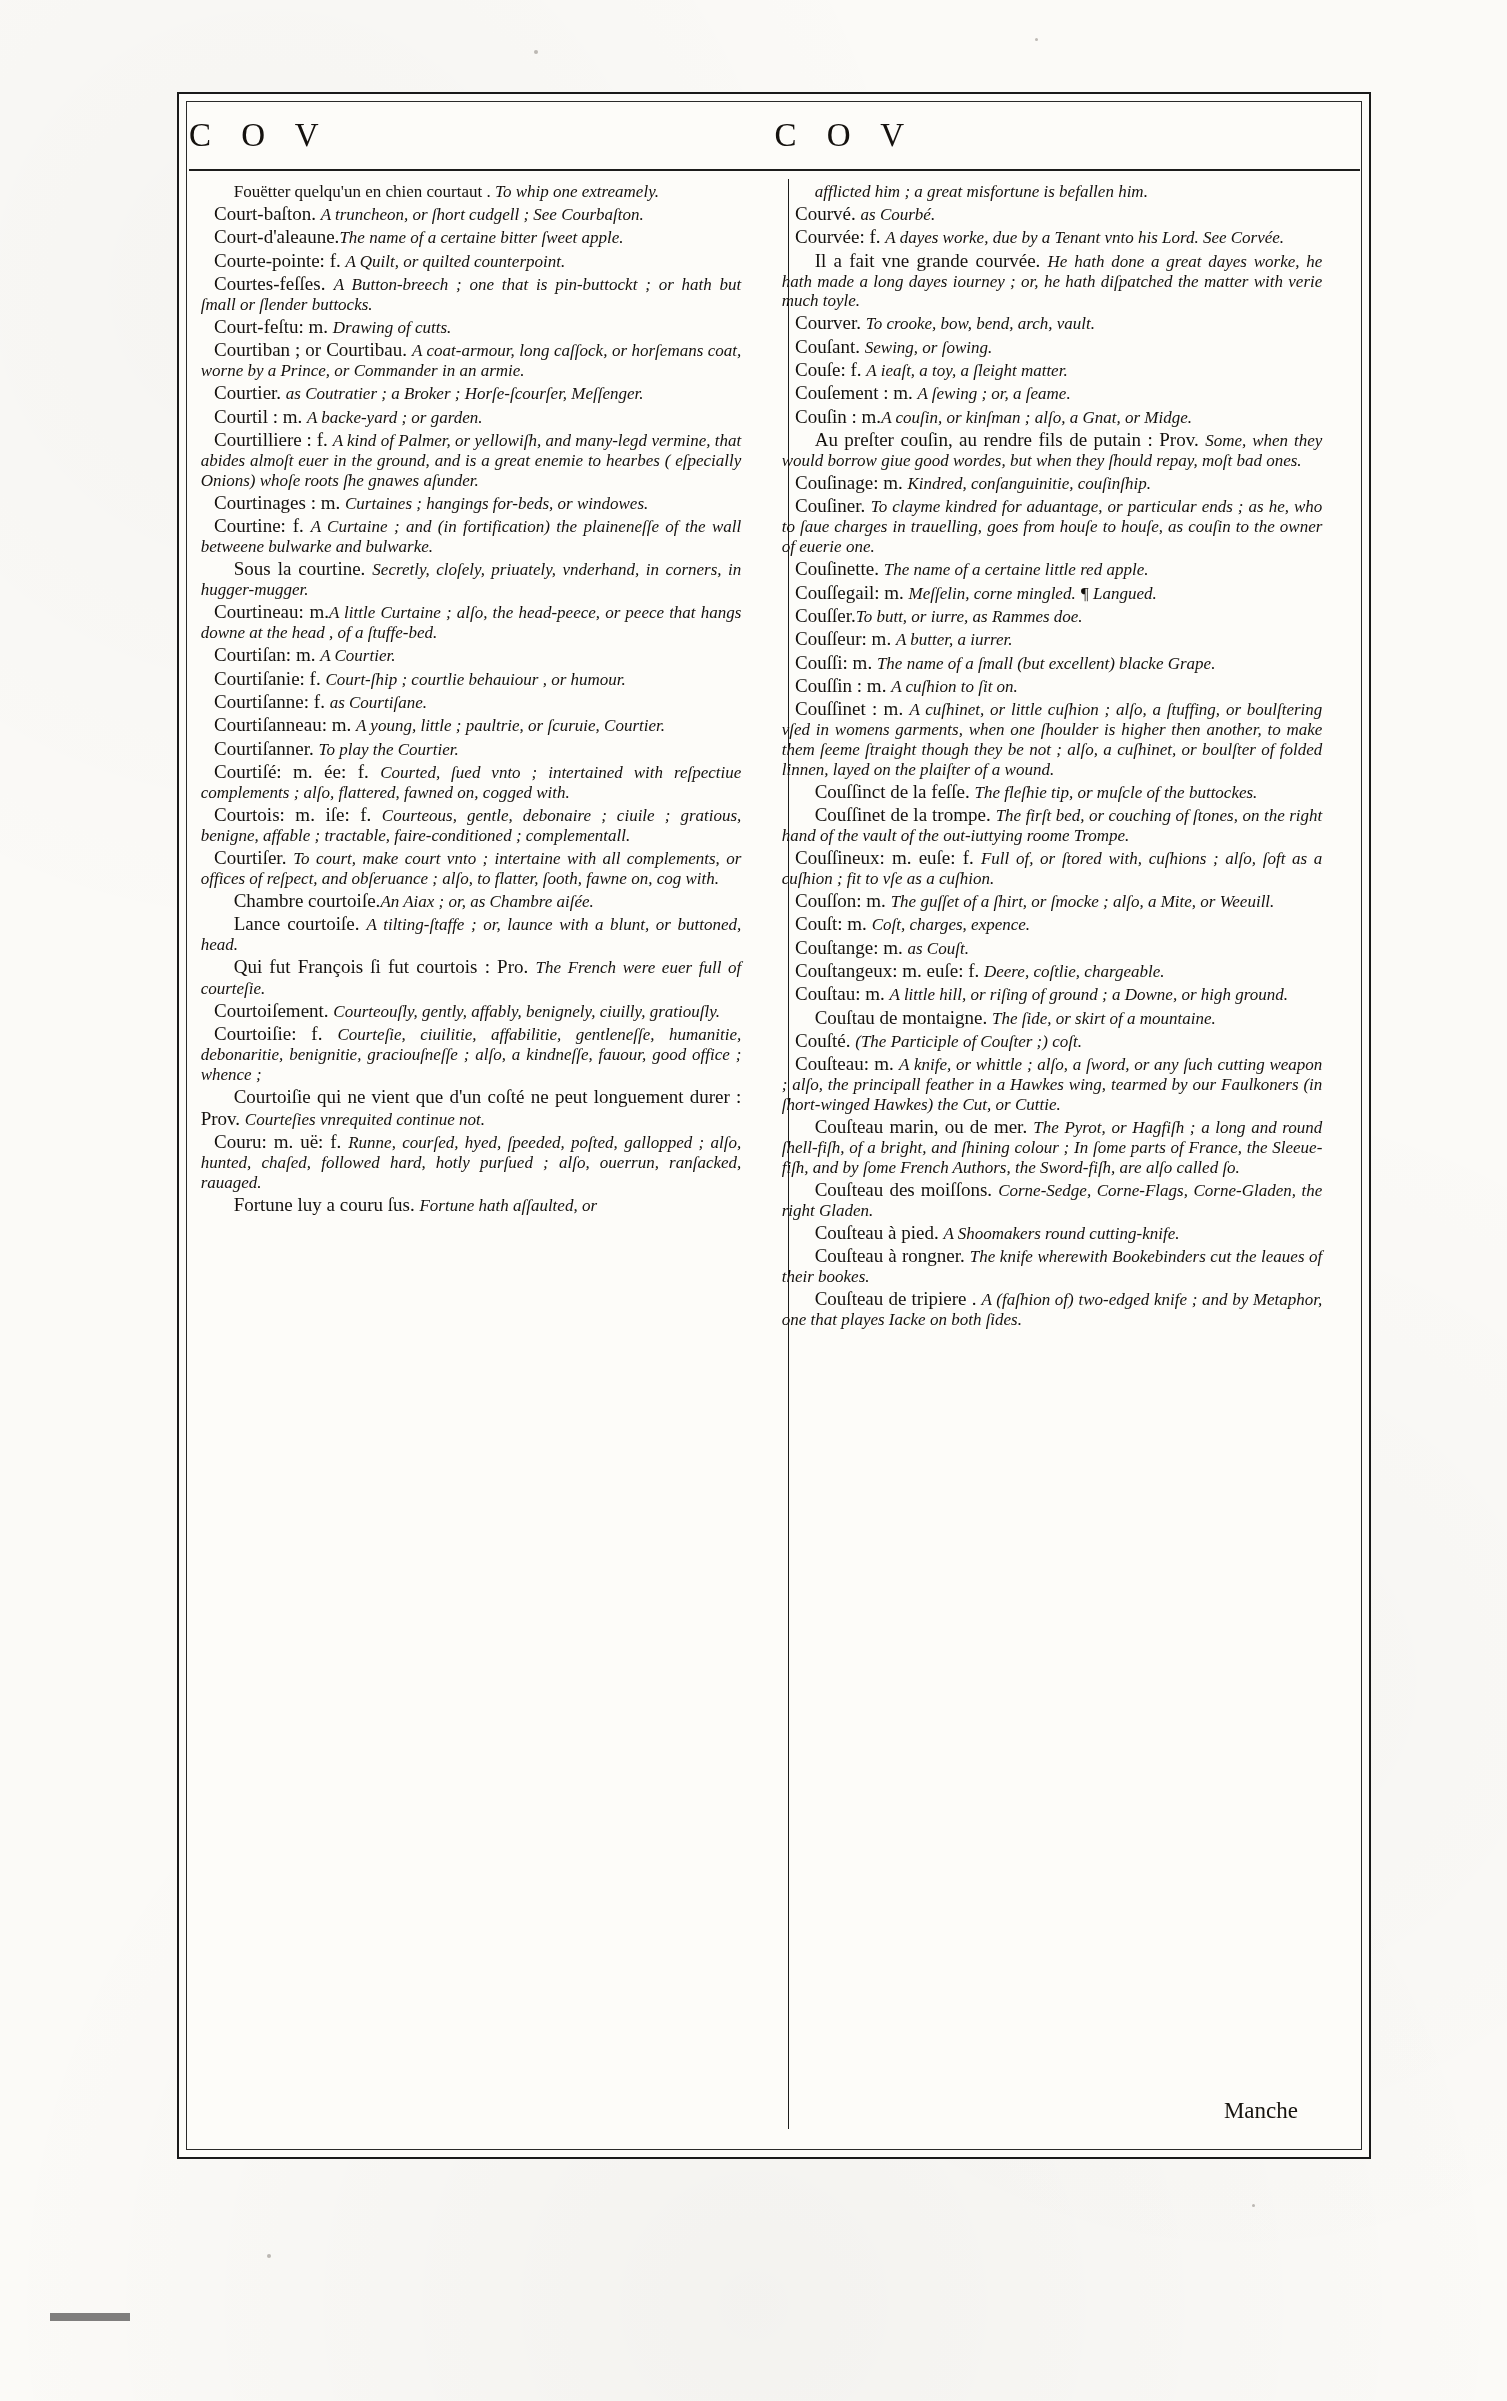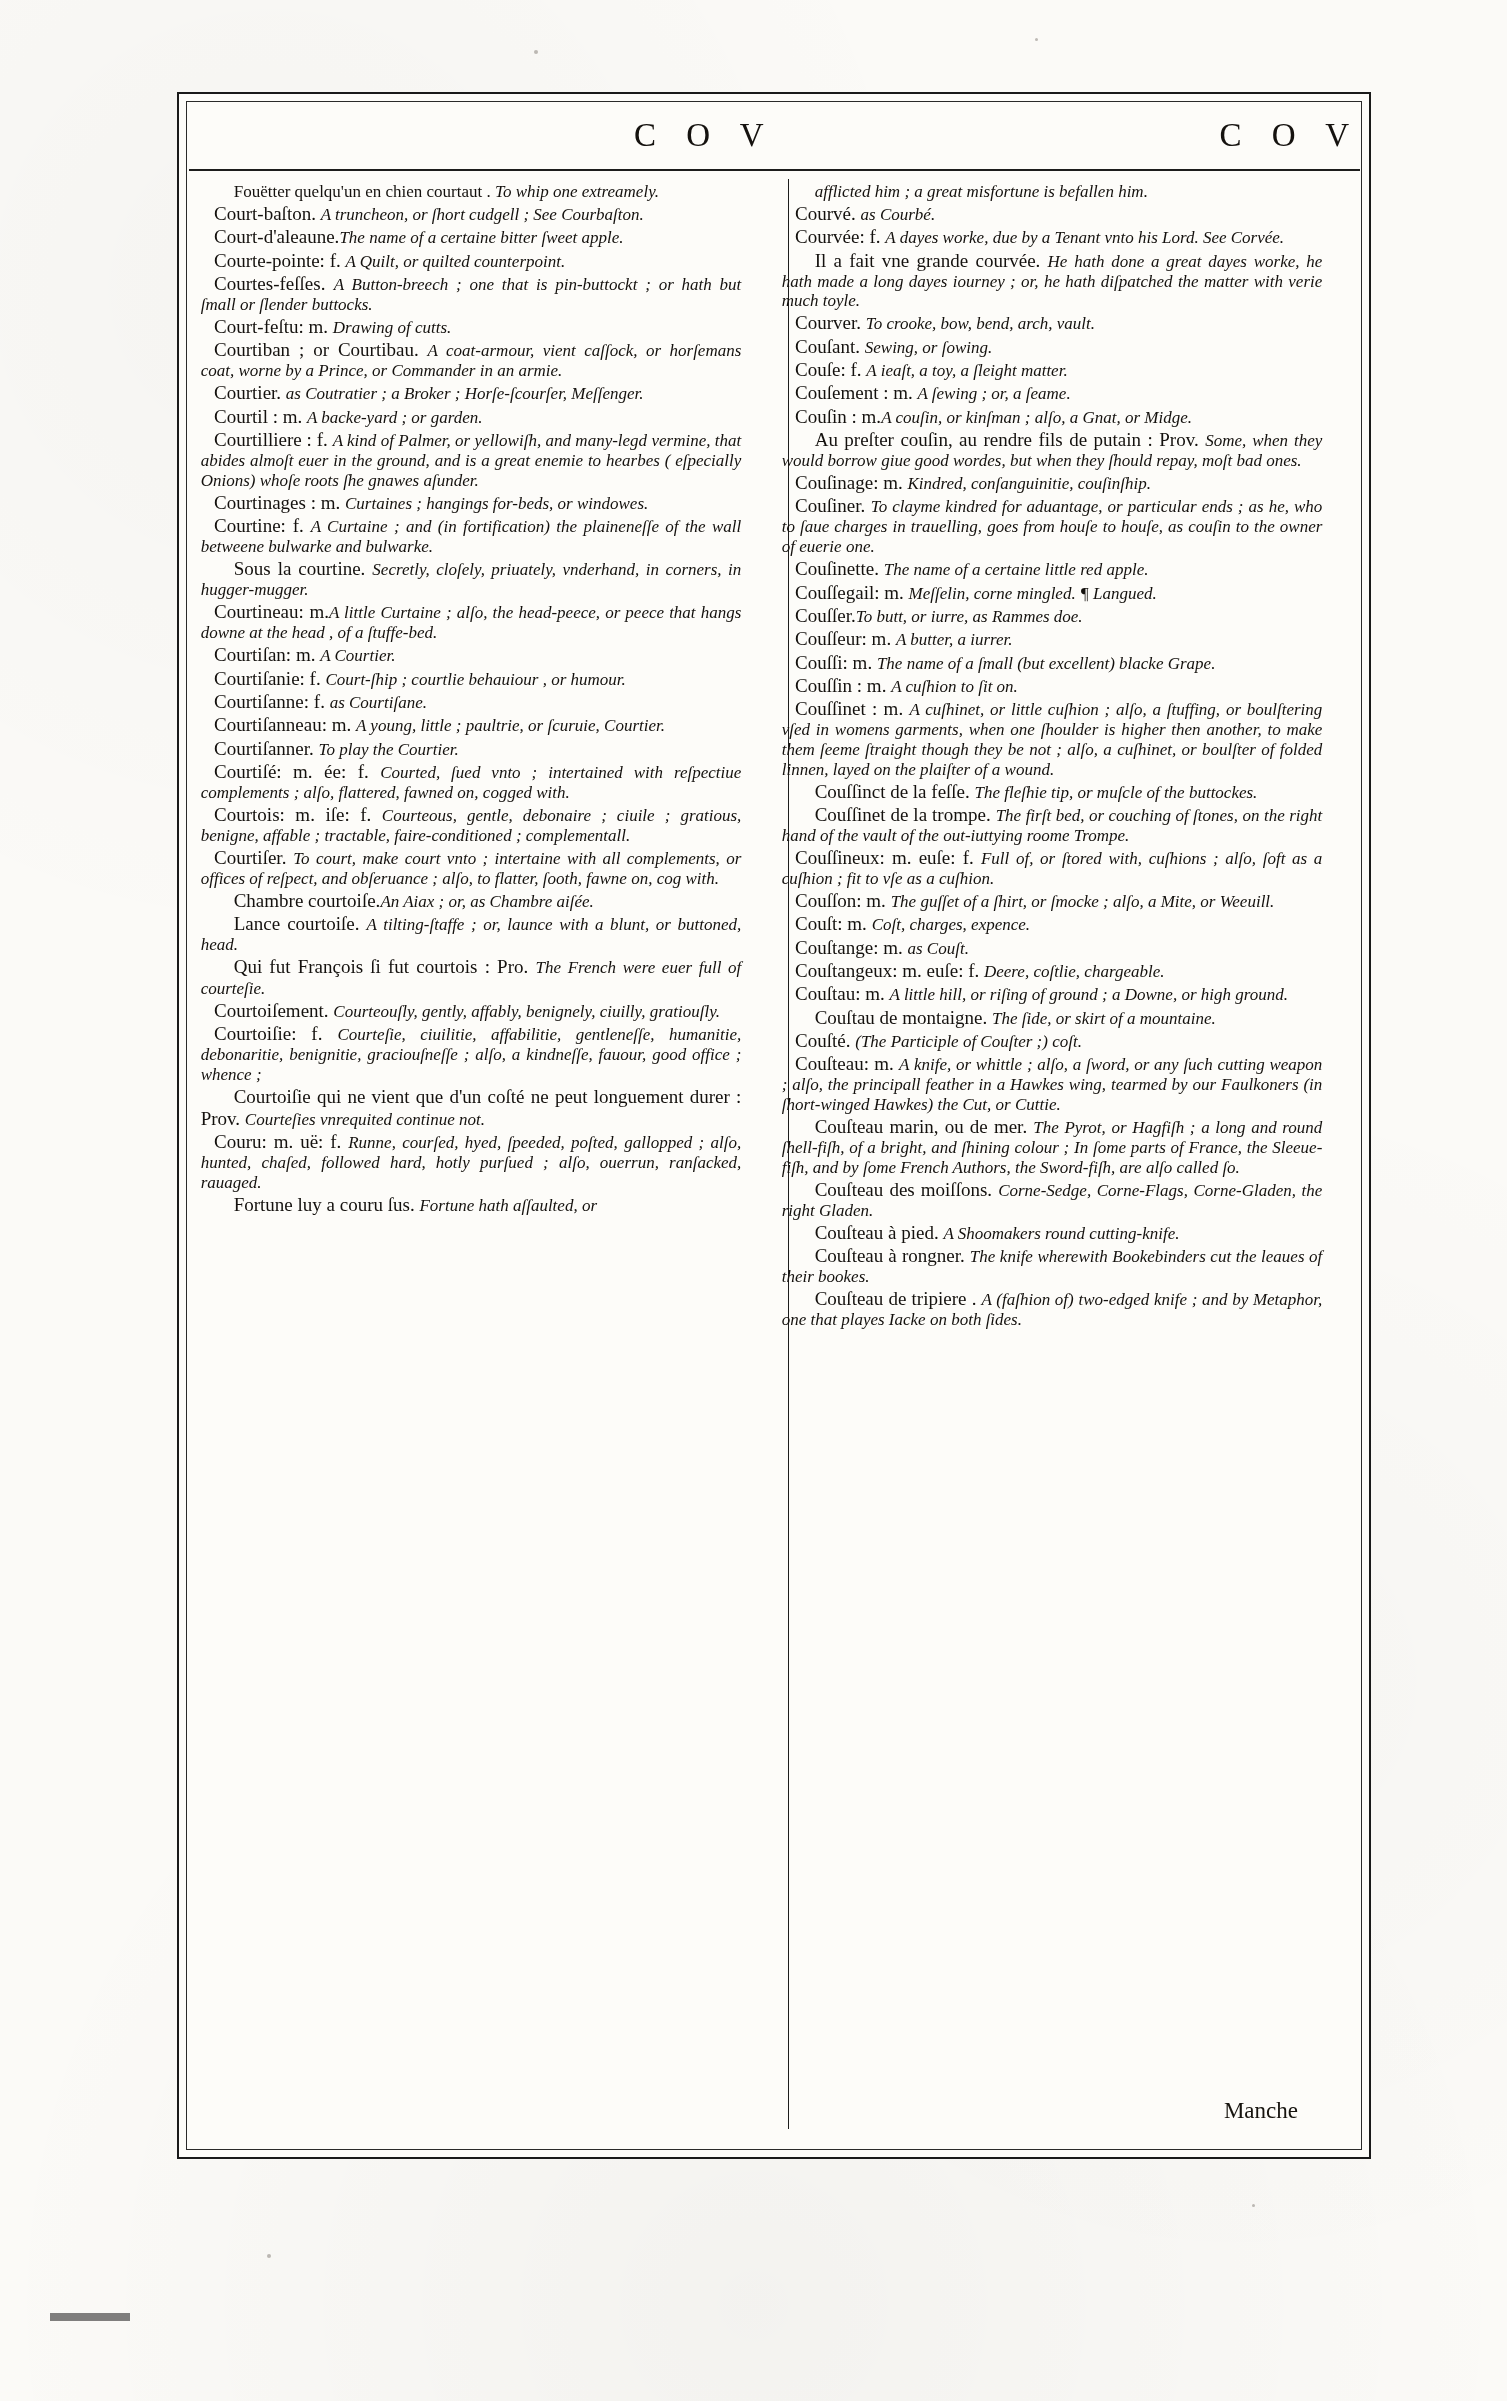--- a/index.html
+++ b/index.html
@@ -52,21 +52,21 @@
   .headers {
     position: absolute;
     left: 189px;
     top: 102px;
     width: 1171px;
     height: 77px;
     display: flex;
   }
   .hdr {
     flex: 1;
-    text-align: right;
+    text-align: left;
     font-size: 33px;
     letter-spacing: 11px;
     font-family: "Liberation Serif", serif;
     padding-top: 15px;
     color: #15120f;
   }
   .hdr-rule {
     position: absolute;
     left: 189px;
     top: 169px;
@@ -161,21 +161,21 @@
   <div class="divider"></div>
 
   <div class="columns">
     <div class="col left" id="col-left">
         <p class="entry sub"><span class="rm">Fouëtter quelqu'un en chien courtaut . </span><span class="df">To whip one extreamely.</span></p>
         <p class="entry"><span class="hw big">Court-baſton. </span><span class="df">A truncheon, or ſhort cudgell ; See Courbaſton.</span></p>
         <p class="entry"><span class="hw big">Court-d'aleaune.</span><span class="df">The name of a certaine bitter ſweet apple.</span></p>
         <p class="entry"><span class="hw big">Courte-pointe: f. </span><span class="df">A Quilt, or quilted counterpoint.</span></p>
         <p class="entry"><span class="hw big">Courtes-feſſes. </span><span class="df">A Button-breech ; one that is pin-buttockt ; or hath but ſmall or ſlender buttocks.</span></p>
         <p class="entry"><span class="hw big">Court-feſtu: m. </span><span class="df">Drawing of cutts.</span></p>
-        <p class="entry"><span class="hw big">Courtiban ; or Courtibau. </span><span class="df">A coat-armour, vient caſſock, or horſemans coat, worne by a Prince, or Commander in an armie.</span></p>
+        <p class="entry"><span class="hw big">Courtiban ; or Courtibau. </span><span class="df">A coat-armour, long caſſock, or horſemans coat, worne by a Prince, or Commander in an armie.</span></p>
         <p class="entry"><span class="hw big">Courtier. </span><span class="df">as Coutratier ; a Broker ; Horſe-ſcourſer, Meſſenger.</span></p>
         <p class="entry"><span class="hw big">Courtil : m. </span><span class="df">A backe-yard ; or garden.</span></p>
         <p class="entry"><span class="hw big">Courtilliere : f. </span><span class="df">A kind of Palmer, or yellowiſh, and many-legd vermine, that abides almoſt euer in the ground, and is a great enemie to hearbes ( eſpecially Onions) whoſe roots ſhe gnawes aſunder.</span></p>
         <p class="entry"><span class="hw big">Courtinages : m. </span><span class="df">Curtaines ; hangings for-beds, or windowes.</span></p>
         <p class="entry"><span class="hw big">Courtine: f. </span><span class="df">A Curtaine ; and (in fortification) the plaineneſſe of the wall betweene bulwarke and bulwarke.</span></p>
         <p class="entry sub"><span class="hw big">Sous la courtine. </span><span class="df">Secretly, cloſely, priuately, vnderhand, in corners, in hugger-mugger.</span></p>
         <p class="entry"><span class="hw big">Courtineau: m.</span><span class="df">A little Curtaine ; alſo, the head-peece, or peece that hangs downe at the head , of a ſtuffe-bed.</span></p>
         <p class="entry"><span class="hw big">Courtiſan: m. </span><span class="df">A Courtier.</span></p>
         <p class="entry"><span class="hw big">Courtiſanie: f. </span><span class="df">Court-ſhip ; courtlie behauiour , or humour.</span></p>
         <p class="entry"><span class="hw big">Courtiſanne: f. </span><span class="df">as Courtiſane.</span></p>

